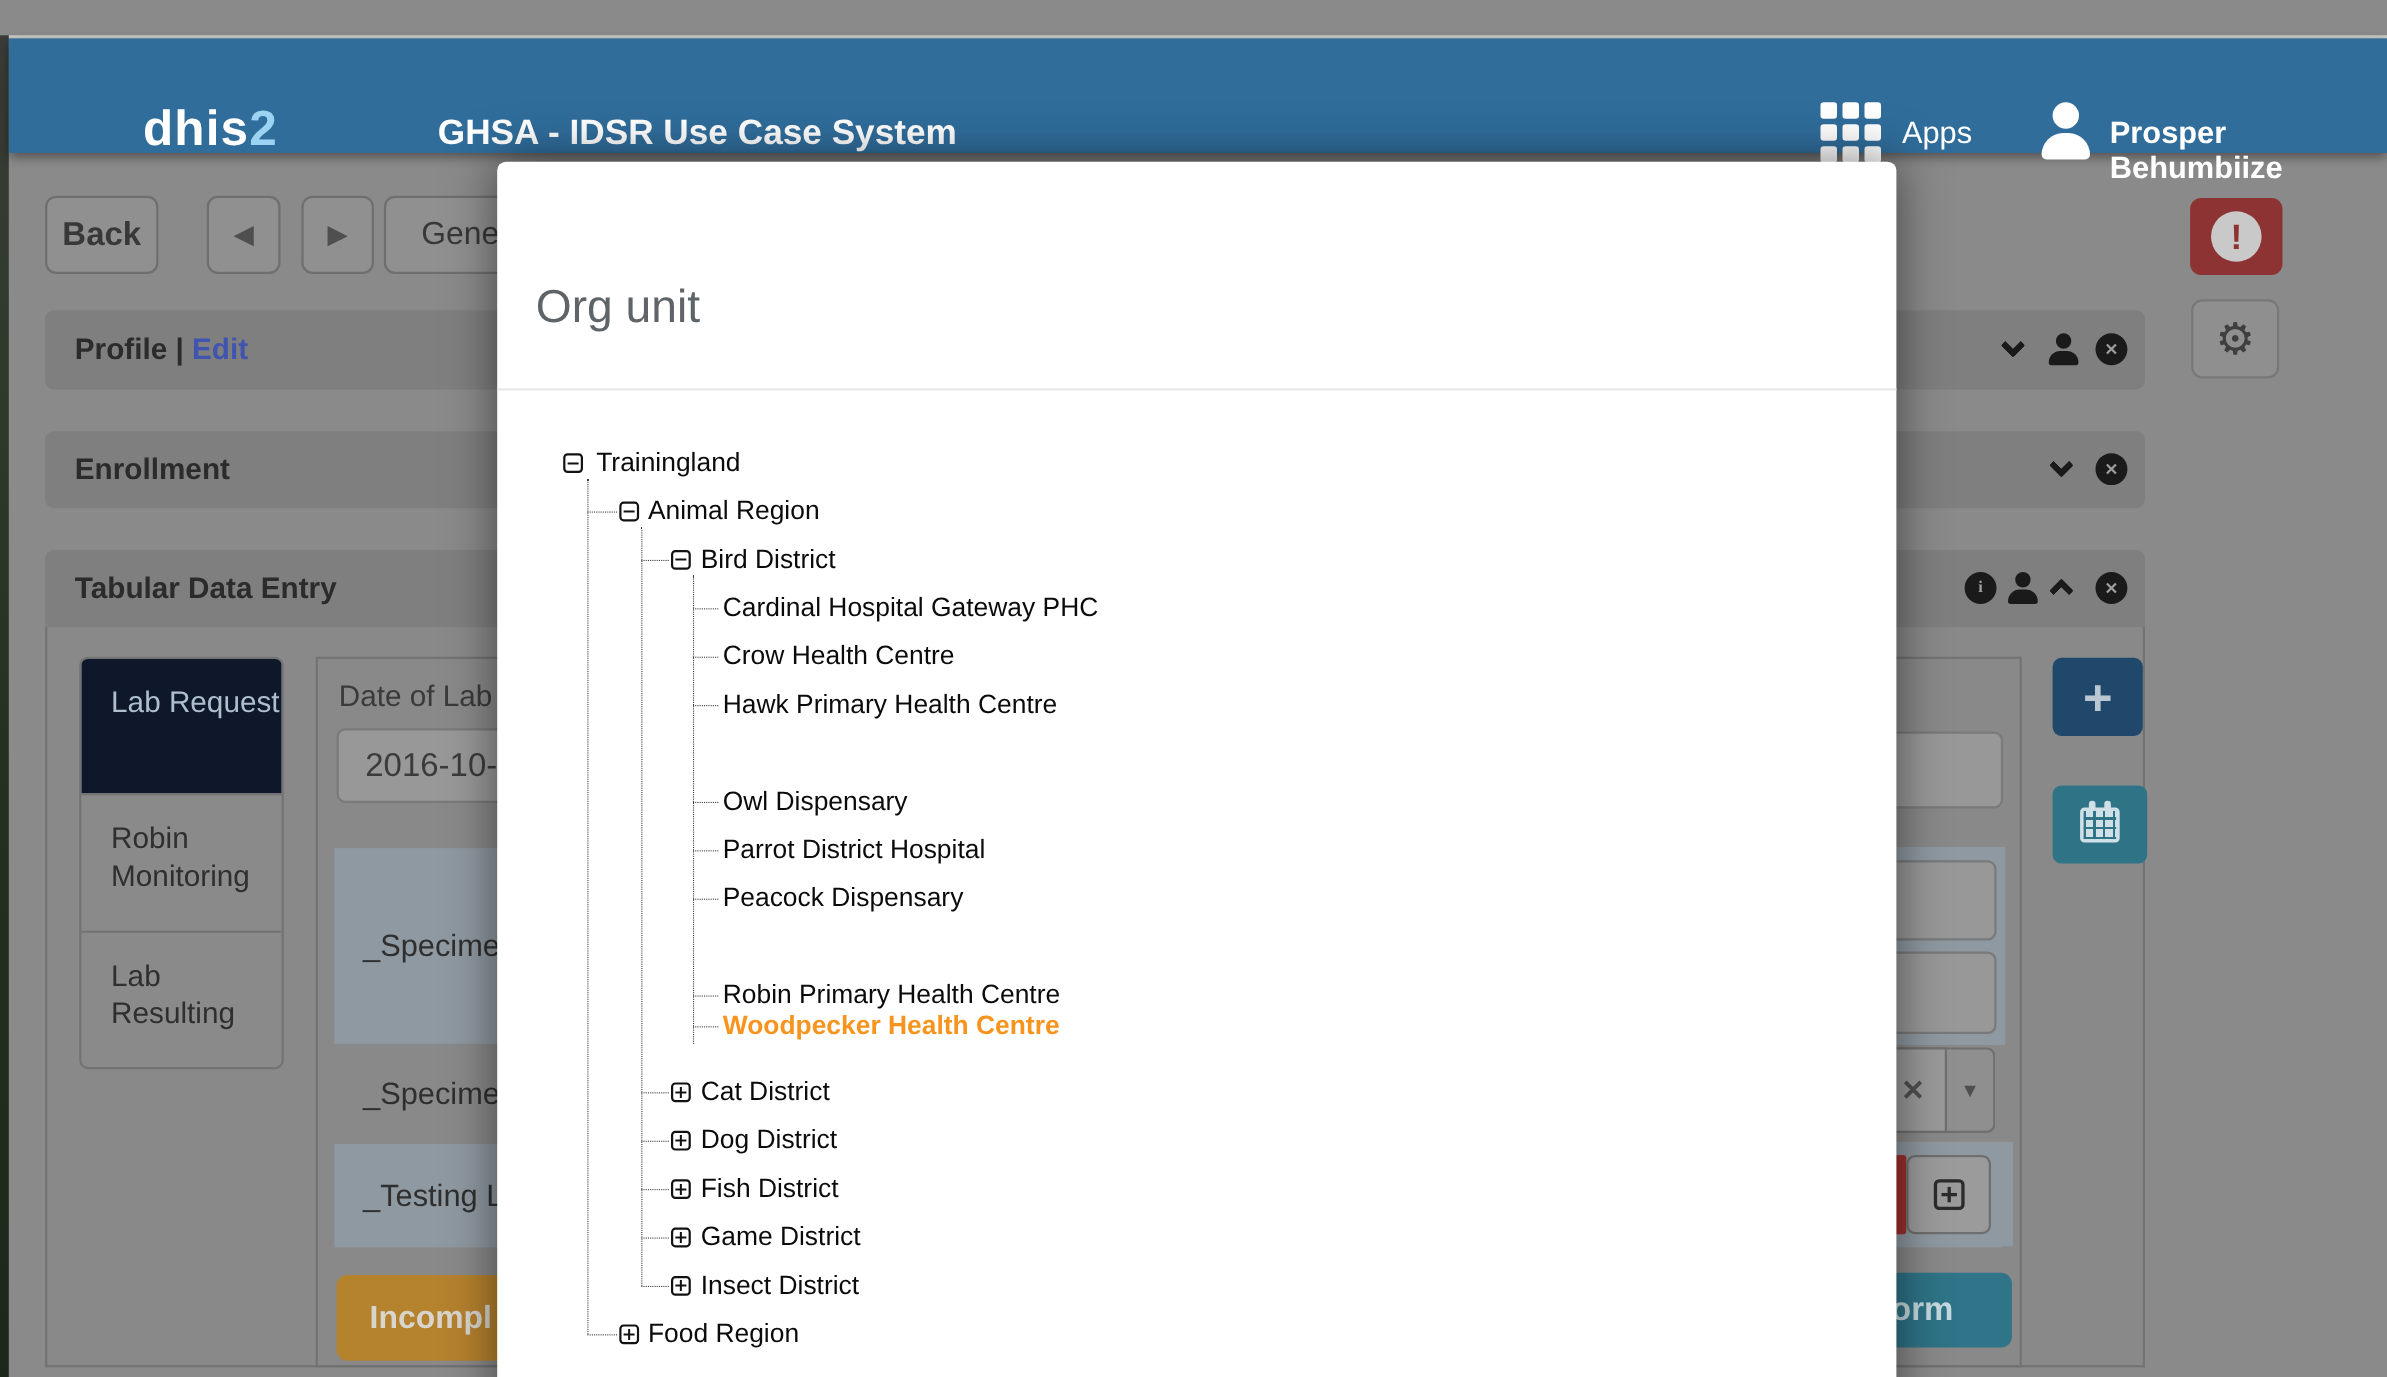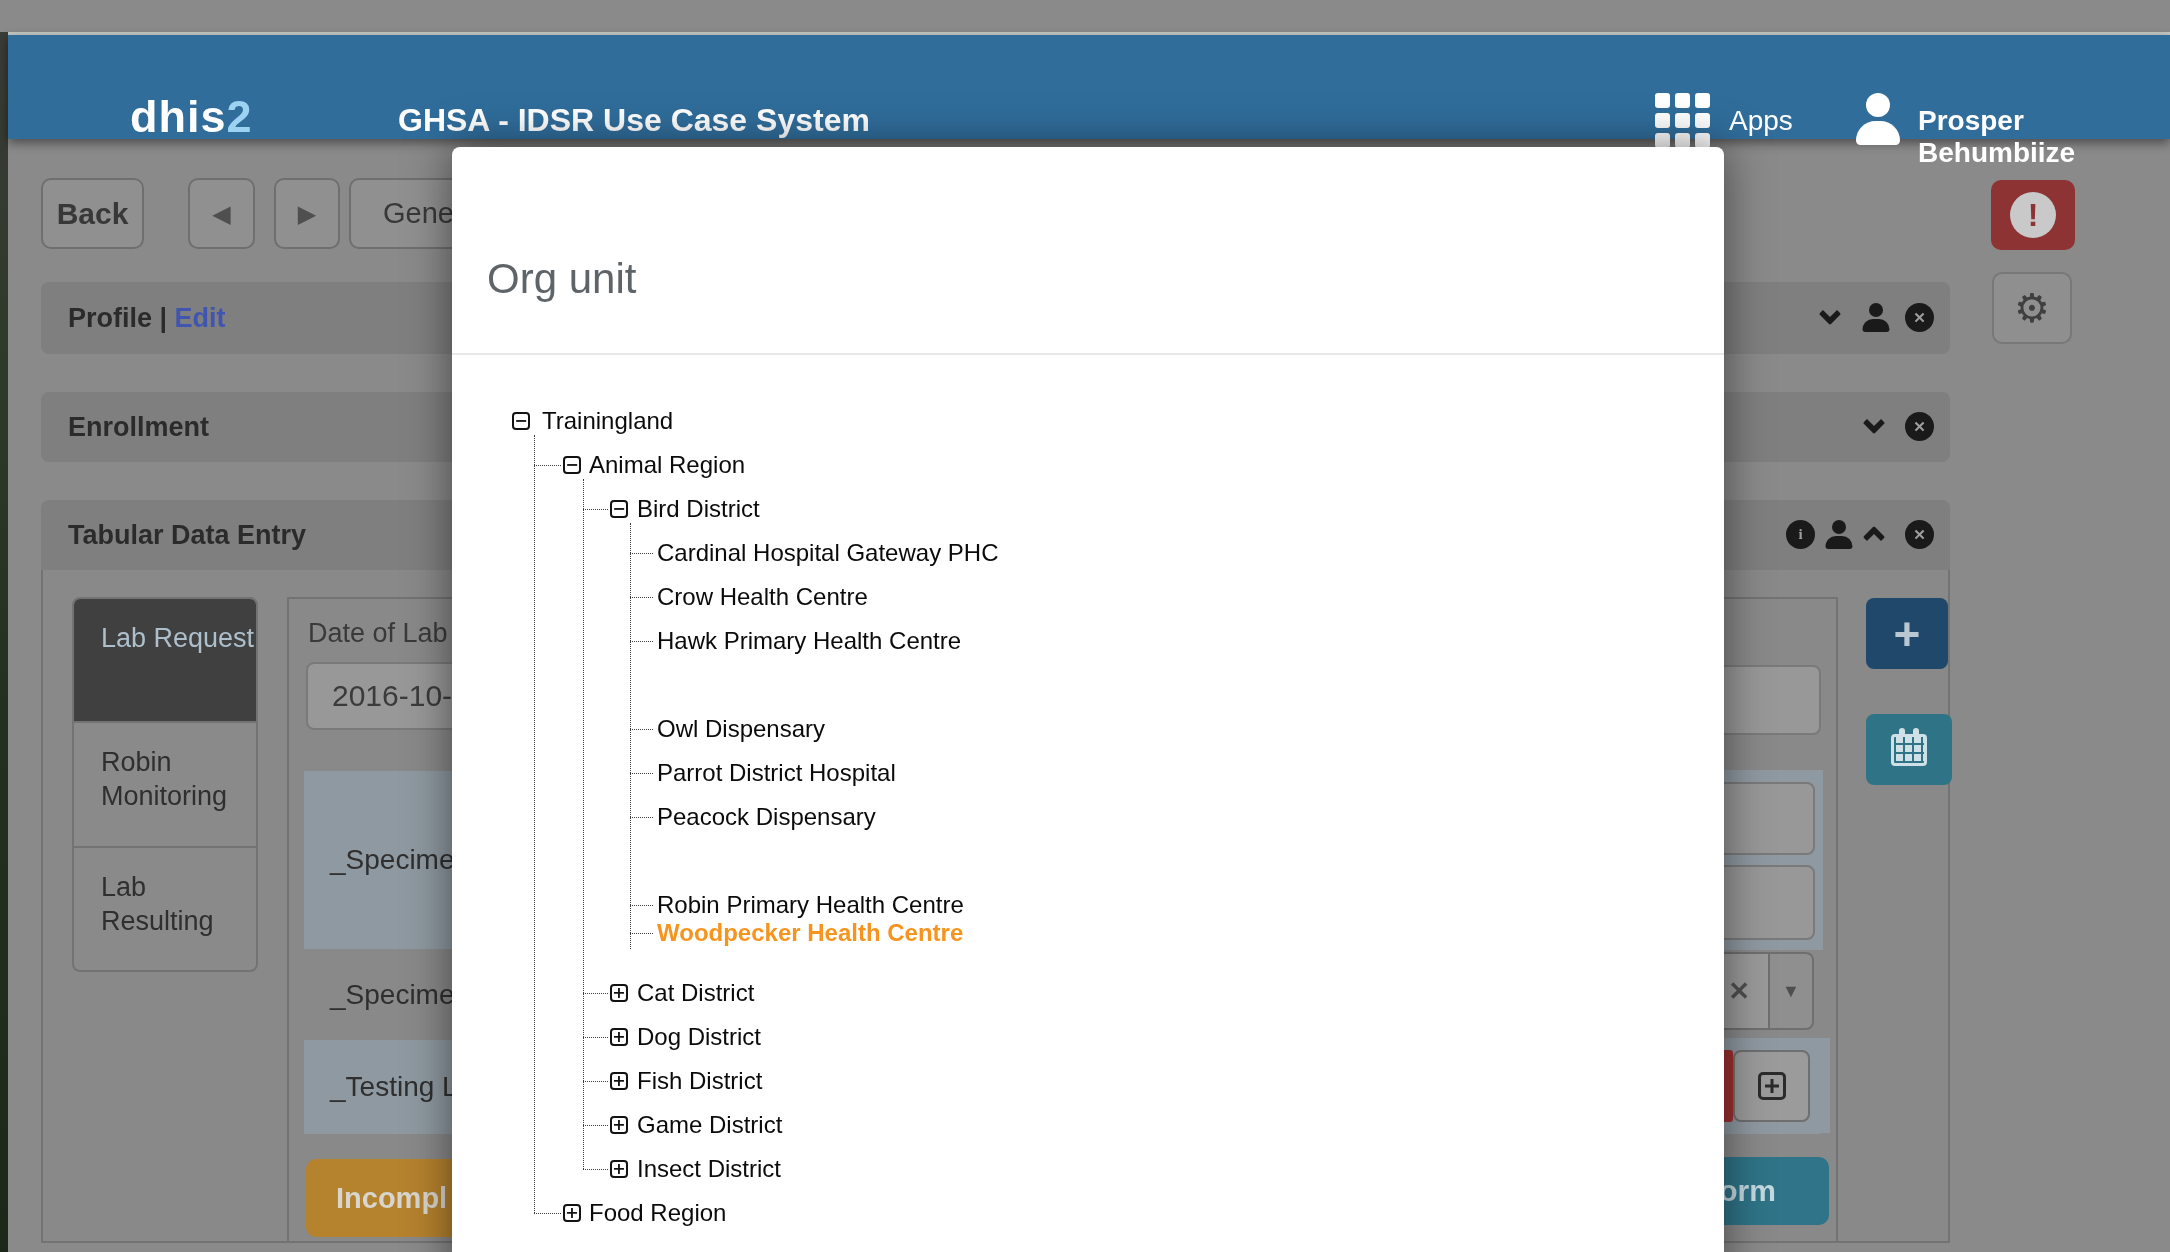--- a/index.html
+++ b/index.html
@@ -52,21 +52,21 @@
       width:27px;height:13px;border-radius:13px 13px 3px 3px;background:#1a1a1a;}
   .circle-ic{position:absolute;width:29px;height:29px;border-radius:50%;background:#1a1a1a;
       color:#9e9e9e;display:flex;align-items:center;justify-content:center;
       font-weight:bold;font-size:15px;}
 
   .tabs-box{left:72px;top:565px;width:186px;height:375px;border:2px solid #737373;
             border-radius:8px;background:#8a8a8a;display:flex;flex-direction:column;overflow:hidden;}
   .tab{flex:1;padding:22px 0 0 27px;font-size:27px;line-height:34px;color:#2f2f2f;
        border-top:2px solid #737373;cursor:pointer;}
   .tab:first-child{border-top:none;}
-  .tab.active{background:#404040;color:#aebfcc;}
+  .tab.active{background:#0f172a;color:#aebfcc;}
 
   .form-box{left:287px;top:565px;width:1551px;height:646px;border:2px solid #737373;}
   .field-row{left:304px;width:1516px;background:#8f99a1;}
   .row-label{position:absolute;left:26px;top:50%;transform:translateY(-50%);
              font-size:28px;color:#2f2f2f;}
   .input{background:#989898;border:2px solid #7a7a7a;border-radius:8px;color:#3b3b3b;}
 
   .btn-orange{background:#b5822e;border-radius:10px;color:#d8d5cf;
               font-size:29px;font-weight:bold;display:flex;align-items:center;padding-left:30px;}
   .btn-red{background:#8e3333;border-radius:10px;display:flex;align-items:center;justify-content:center;}

